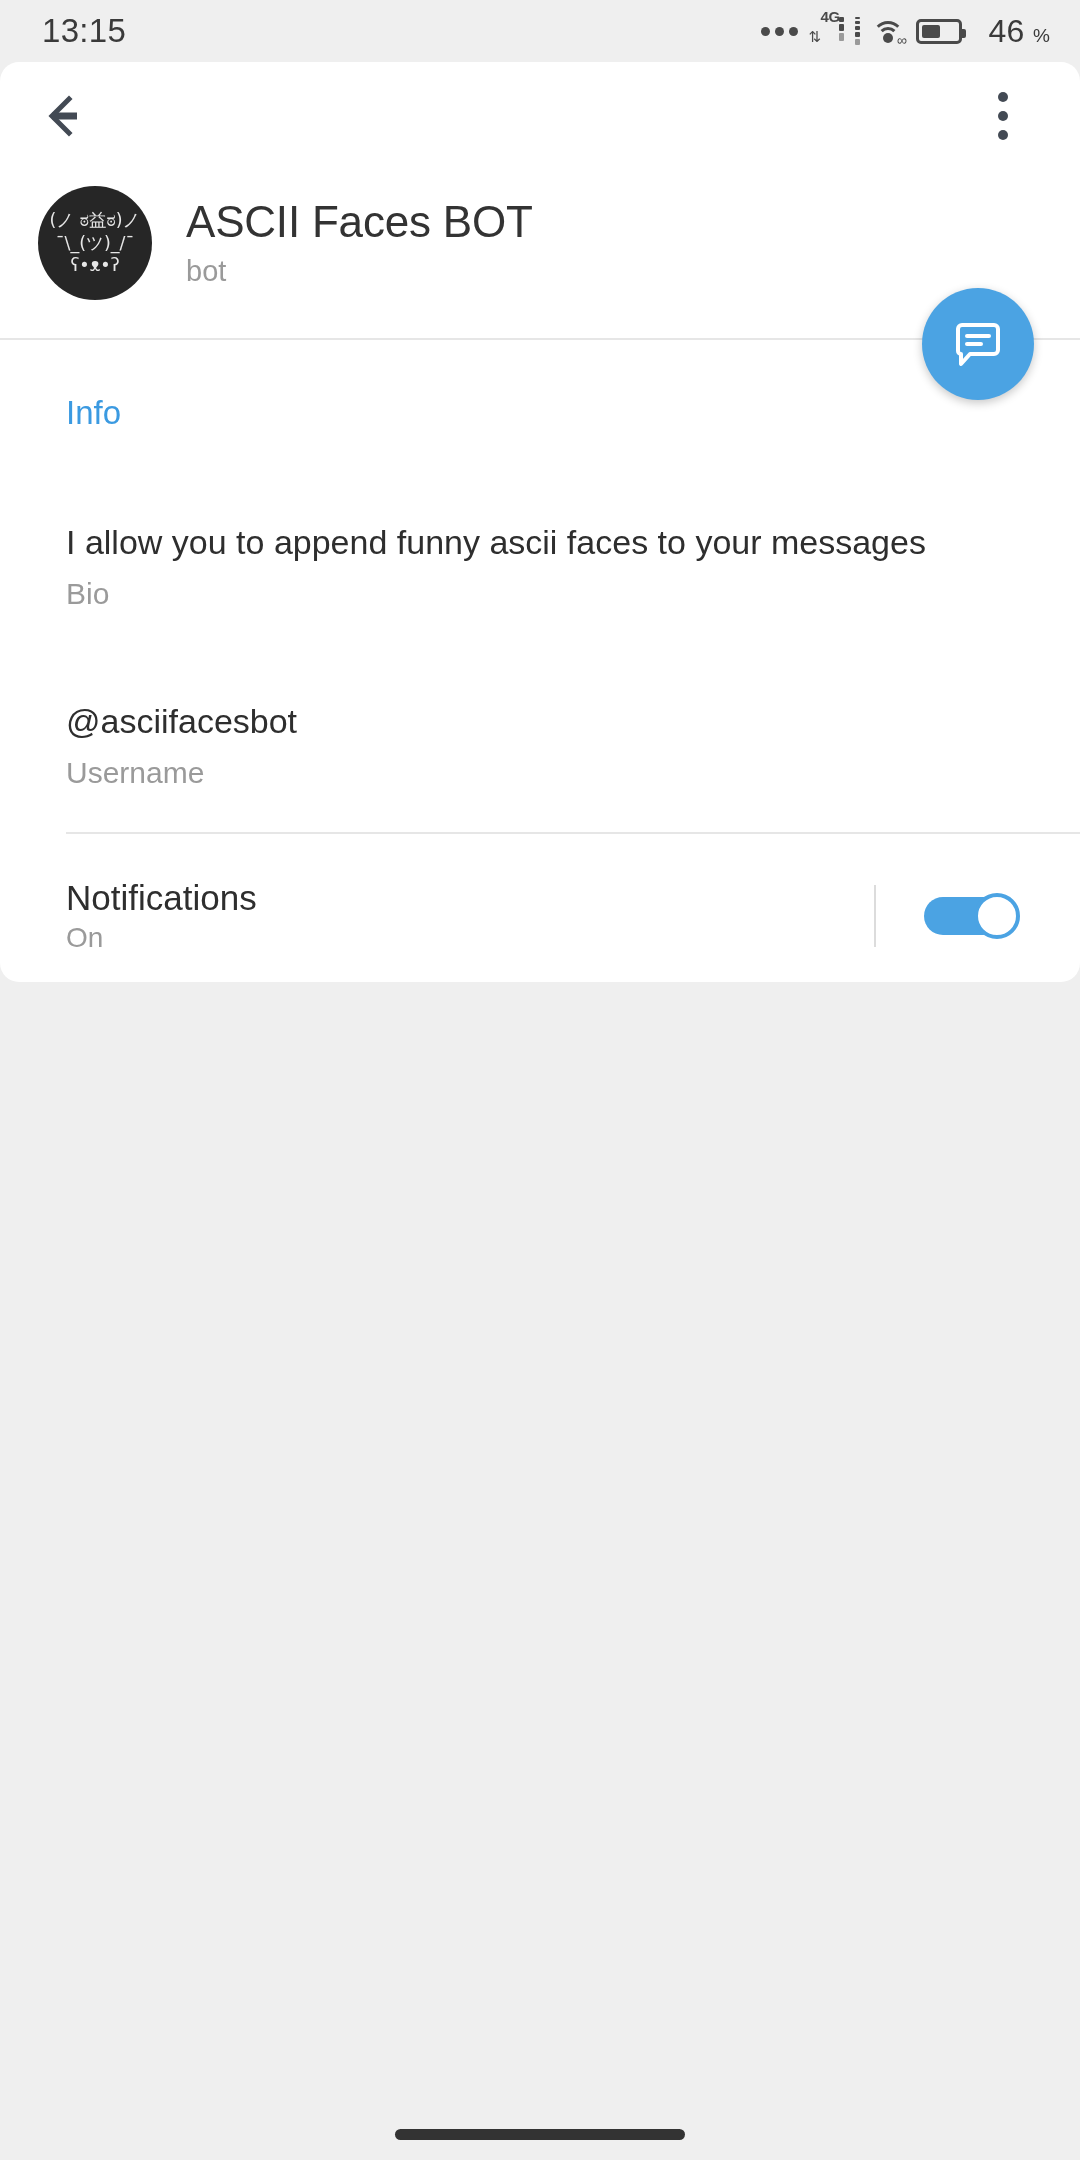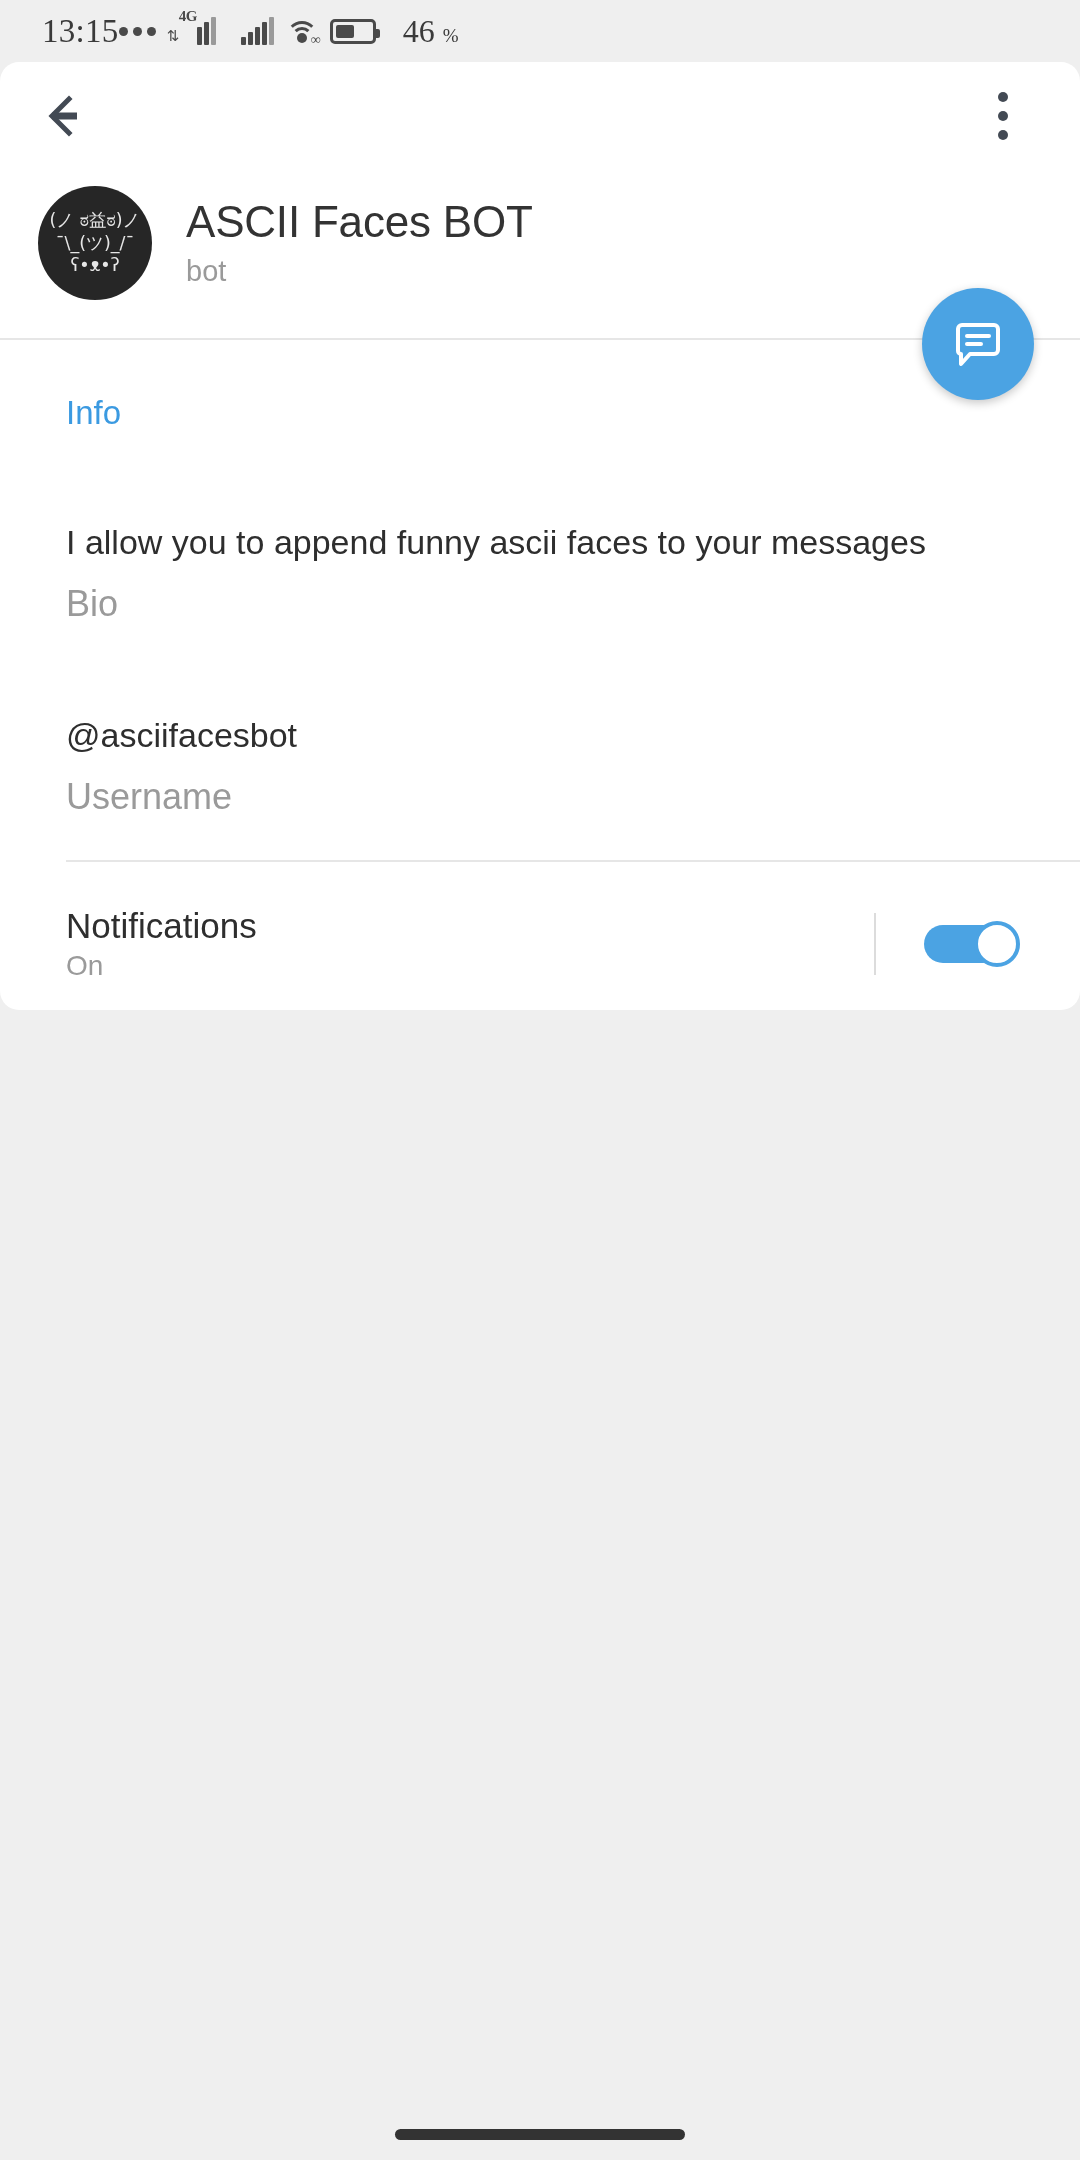--- a/index.html
+++ b/index.html
@@ -8,29 +8,28 @@
     background:#efefef;
     font-family:"Liberation Sans", sans-serif;
     overflow:hidden;
   }
   .screen { position:relative; width:1080px; height:2160px; background:#efefef; }
 
   
   .statusbar {
     height:62px; width:100%;
     background:#efefef;
-    display:flex; align-items:center; 
+    display:flex; align-items:center; justify-content:space-between;
     padding:0 30px 0 42px;
-    font-family:Liberation Serif, serif;
   }
   .status-time { font-size:33px; color:#3a3a3a; letter-spacing:.3px; }
   .status-right { display:flex; align-items:center; gap:11px; }
   .dots3 { display:flex; gap:5px; align-items:center; }
   .dots3 i { width:9px; height:9px; border-radius:50%; background:#4a4a4a; display:block; }
-  .sig { position:relative; display:flex; align-items:flex-end; gap:2px; height:28px; }
+  .sig { position:relative; display:flex; align-items:flex-end; gap:2px; height:28px;flex-direction:column; }
   .sig b { display:block; width:5px; background:#4a4a4a; border-radius:1px; }
   .sig b:nth-child(1){height:8px}
   .sig b:nth-child(2){height:13px}
   .sig b:nth-child(3){height:18px}
   .sig b:nth-child(4){height:23px}
   .sig b:nth-child(5){height:28px;background:#9a9a9a}
   .sig-4g { position:relative; padding-left:30px; }
   .g4 { position:absolute; left:12px; top:-9px; font-size:15px; color:#4a4a4a; font-weight:bold; letter-spacing:-.5px; }
   .updown { position:absolute; left:0px; bottom:1px; font-size:15px; color:#4a4a4a; line-height:1; }
   .wifi { position:relative; width:34px; height:28px; }
@@ -80,21 +79,21 @@
     width:112px; height:112px; border-radius:50%;
     background:#4ba3e3; display:flex; align-items:center; justify-content:center;
     box-shadow:0 3px 10px rgba(0,0,0,.22); cursor:pointer; z-index:5;
   }
 
   
   .section { padding:16px 0 0 66px; }
   .section-title { font-size:33px; color:#3b9ae1; padding-top:38px; font-weight:500; }
   .row { padding-top:40px; }
   .row-value { font-size:34px; color:#2e2e2e; line-height:1.33; max-width:930px;margin-top:48px; }
-  .row-label { font-size:36px; color:#9a9a9a; margin-top:18px; }
+  .row-label { font-size:30px; color:#9a9a9a; margin-top:12px; }
   .info-block { padding-bottom:42px; }
 
   .divider-inset { height:2px; background:#e6e6e6; margin-left:66px; }
 
   
   .notif { display:flex; align-items:center; justify-content:space-between; padding:44px 0 28px 66px; }
   .notif-left .notif-title { font-size:35px; color:#2e2e2e; }
   .notif-left .notif-sub { font-size:28px; color:#9a9a9a; margin-top:4px; }
   .notif-right { display:flex; align-items:center; }
   .vdiv { width:2px; height:62px; background:#dcdcdc; margin-right:48px; }

